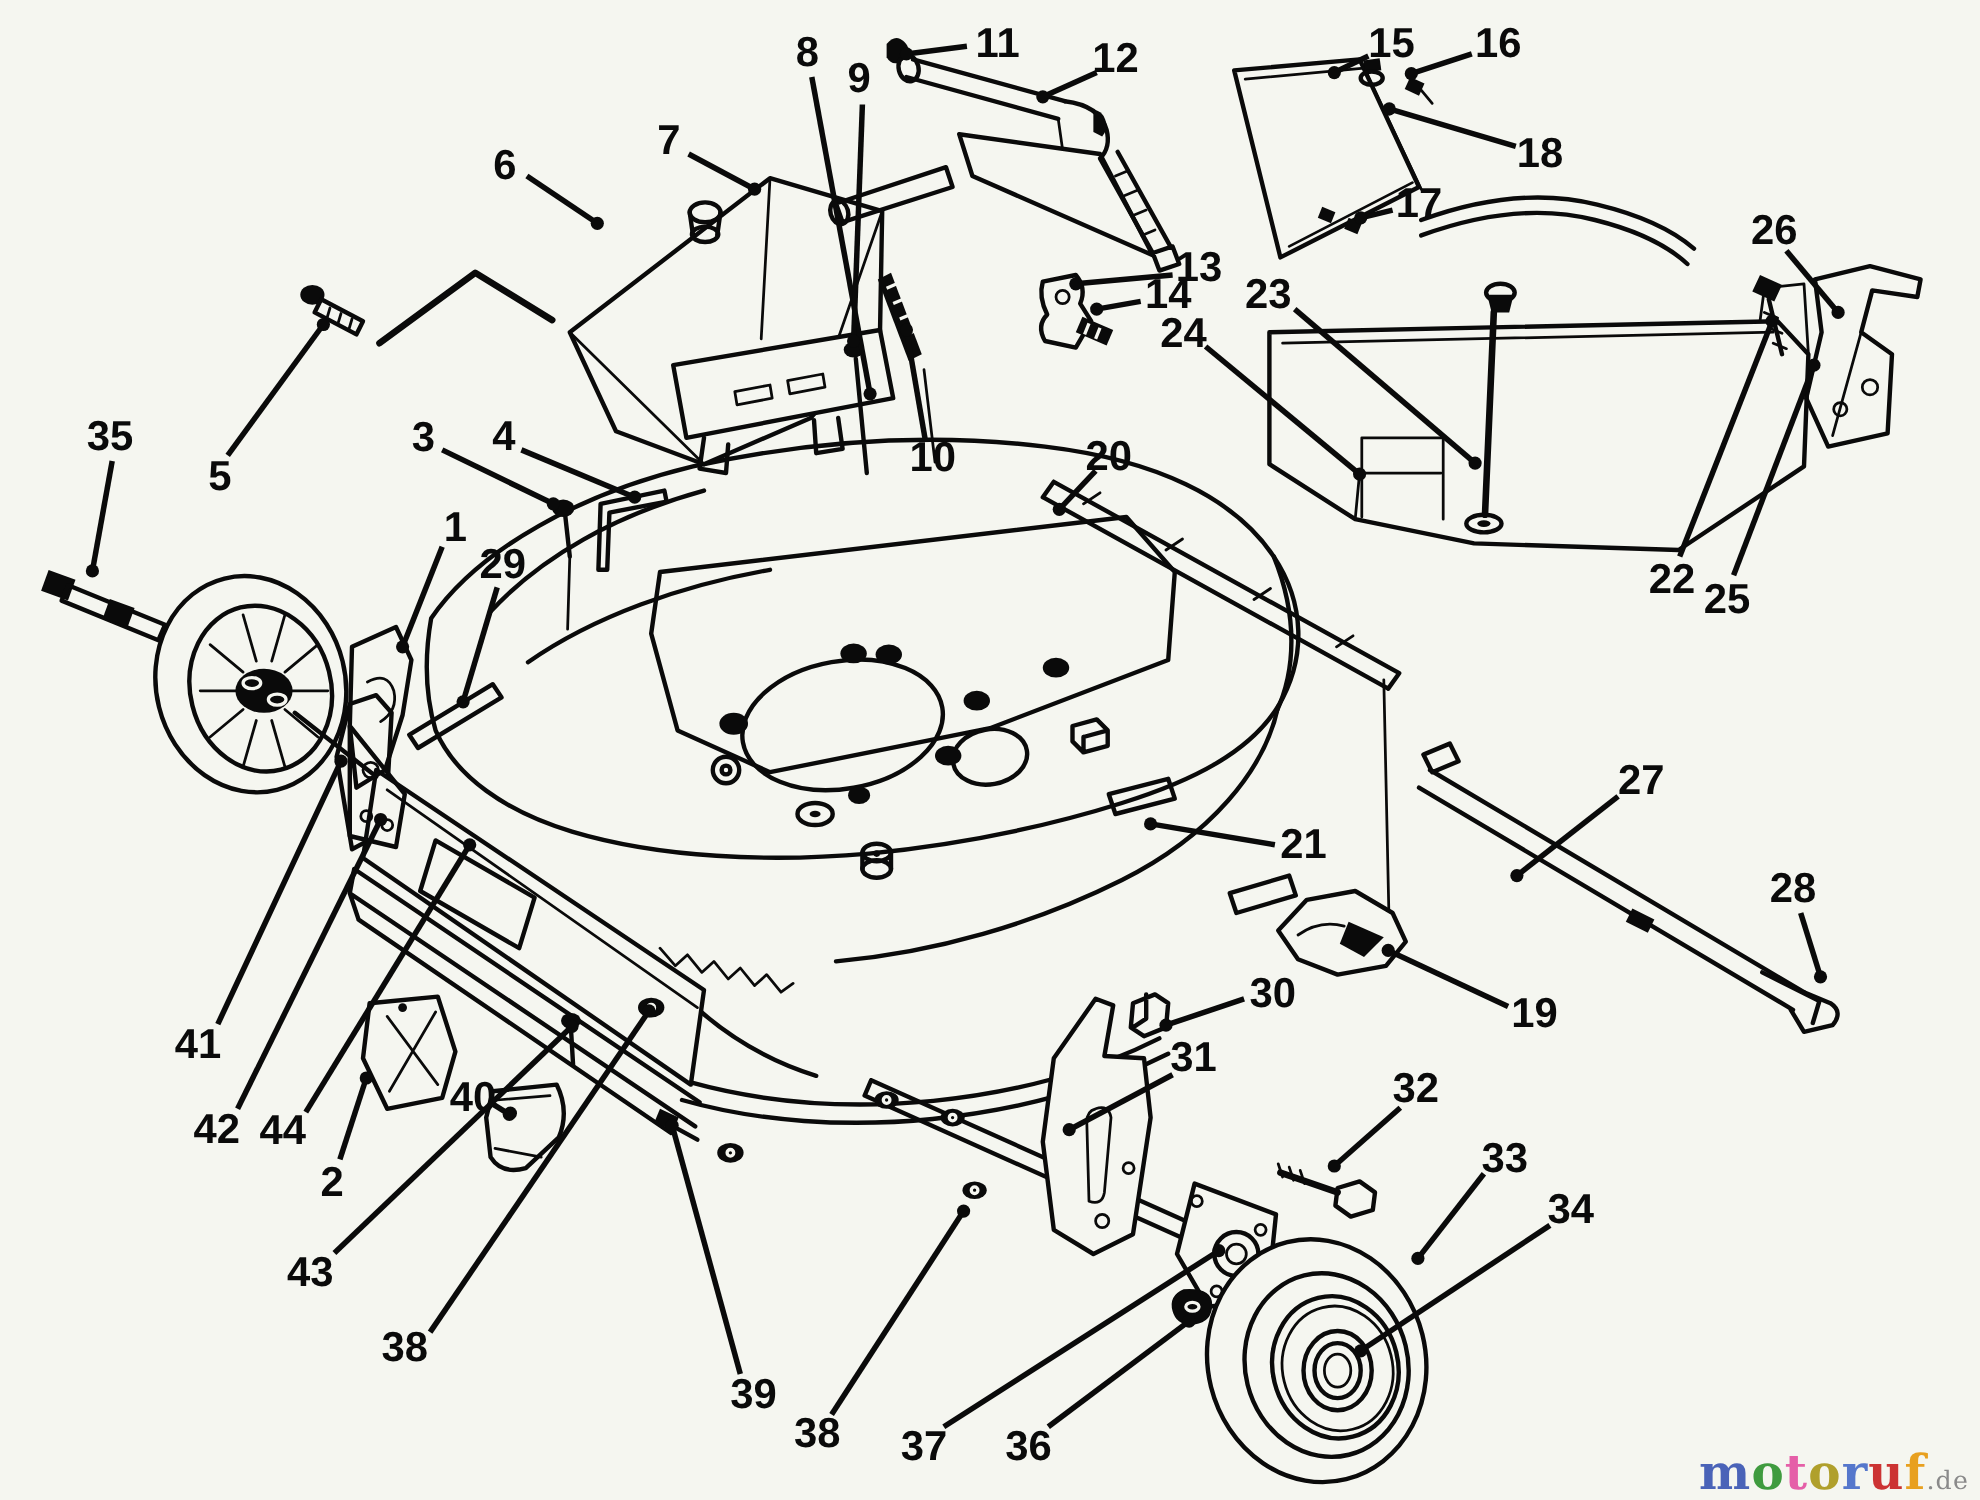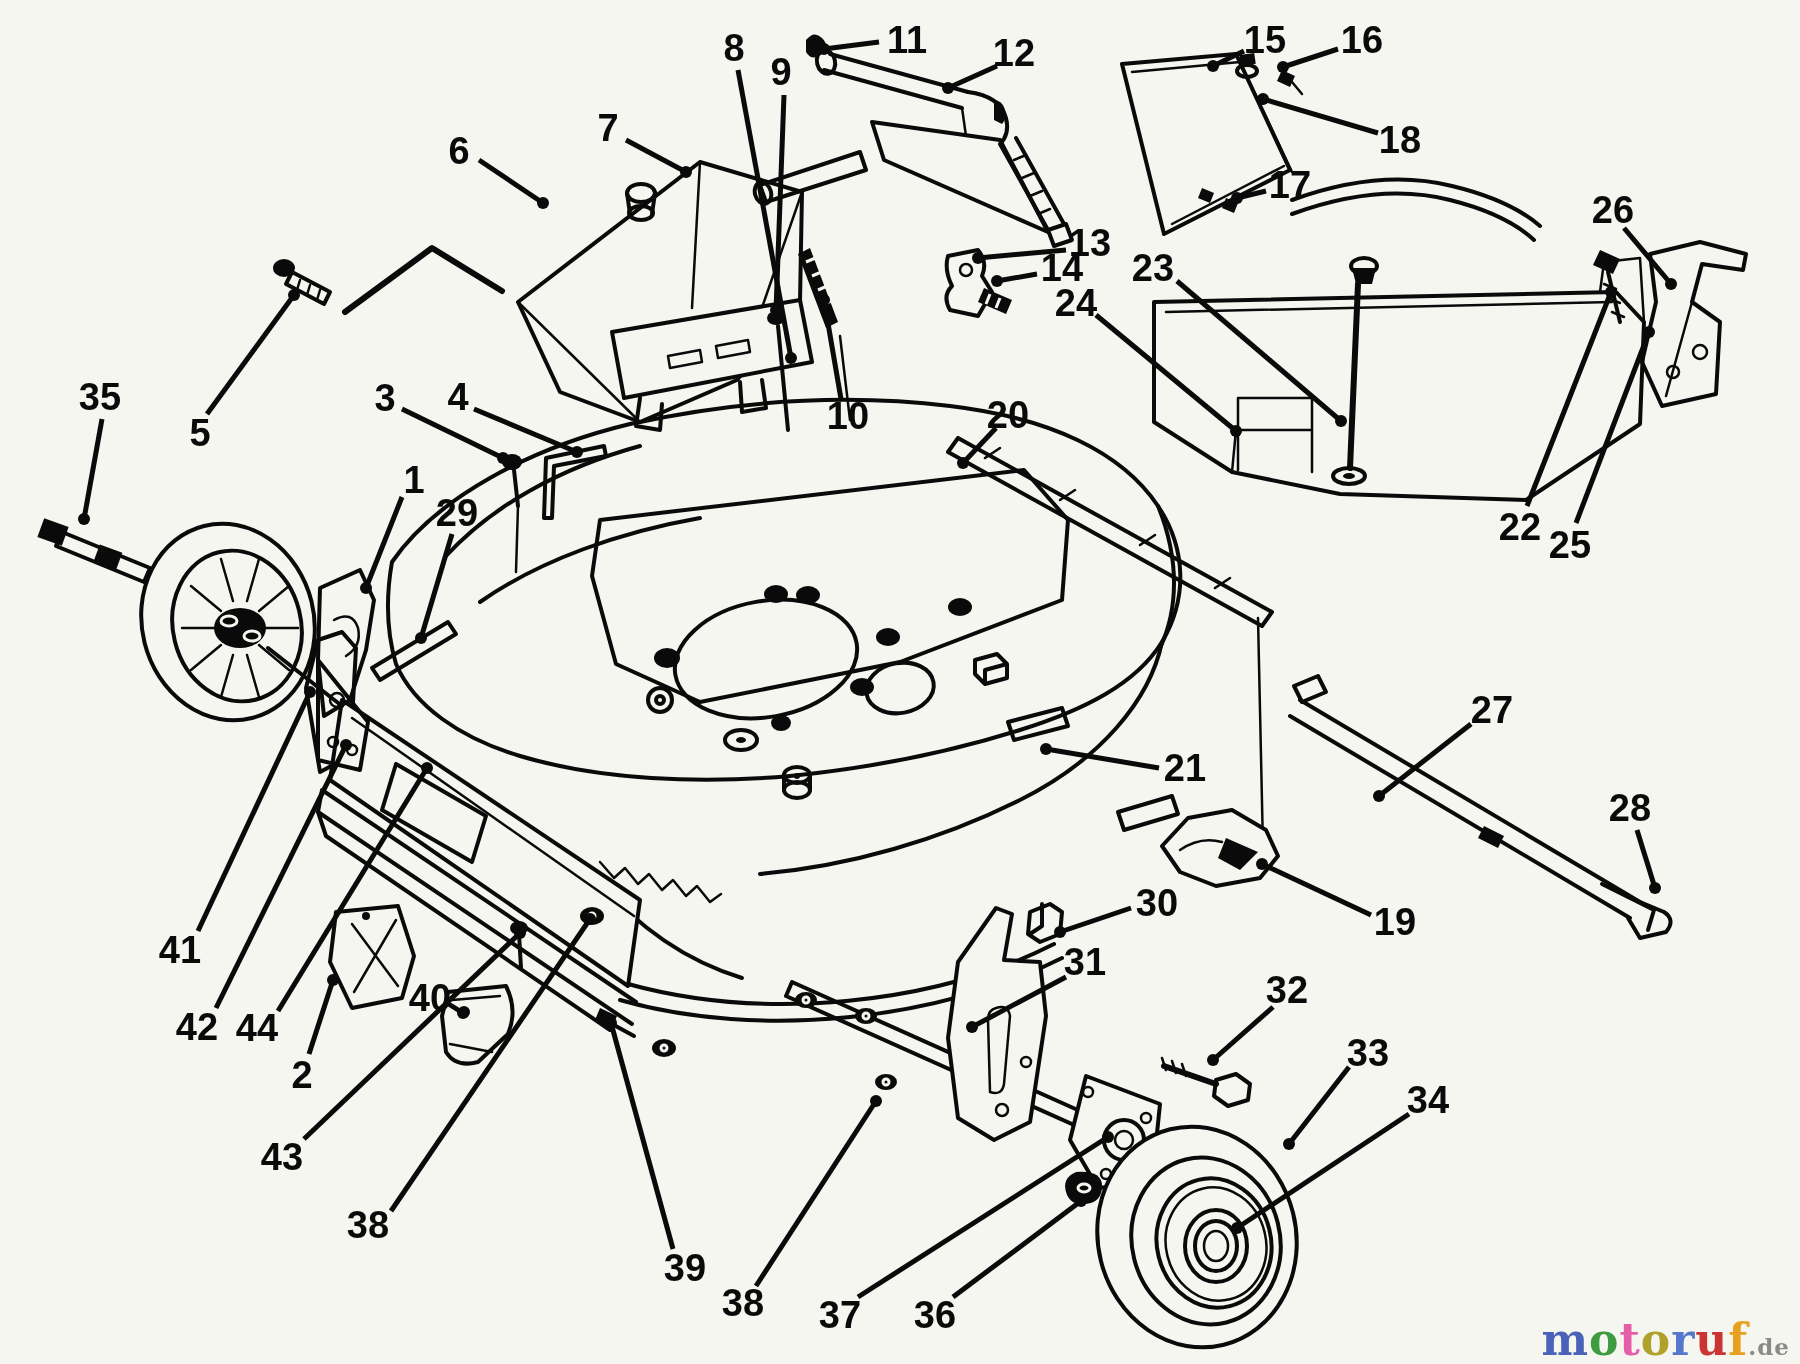--- a/index.html
+++ b/index.html
@@ -9,21 +9,21 @@
   svg{position:absolute;inset:0;}
   .art{stroke:var(--ink);fill:none;stroke-width:4;stroke-linecap:round;stroke-linejoin:round;}
   .bgfill{fill:var(--bg);}
   .fill{fill:var(--ink);stroke:none;}
   .thin{stroke-width:2.5;}
   .thick{stroke-width:6;}
   .wht{stroke:var(--bg);stroke-width:3;fill:none;}
   .leader{stroke:var(--ink);stroke-width:5;}
   .callout{font:700 38px "Liberation Sans",sans-serif;fill:var(--ink);}
   #watermark{position:absolute;right:10px;bottom:2px;font-family:"DejaVu Serif",serif;font-weight:700;font-size:44px;letter-spacing:1px;line-height:1;}
-  #watermark .suffix{font-size:23px;font-weight:700;}
+  #watermark .suffix{font-size:23px;font-weight:400;}
 </style>
 </head>
 <body>
 
 <div class="stage">
 <svg viewBox="0 0 1800 1364">
 
   <g>
     <path class="art bgfill" d="M392,562 C436,498 530,448 630,424 C740,400 850,394 950,406 C1050,418 1122,452 1158,506 C1186,548 1188,598 1162,642 C1136,684 1084,710 1020,730 C950,752 870,768 790,776 C700,784 600,780 520,756 C460,738 414,706 396,664 C386,630 386,596 392,562 Z"></path>
     <path class="art" d="M446,556 C492,506 560,468 640,446"></path>

